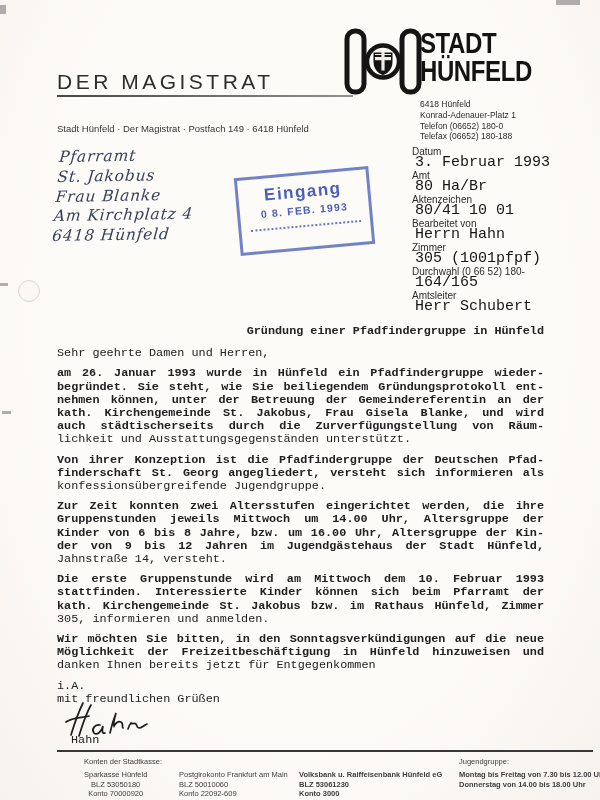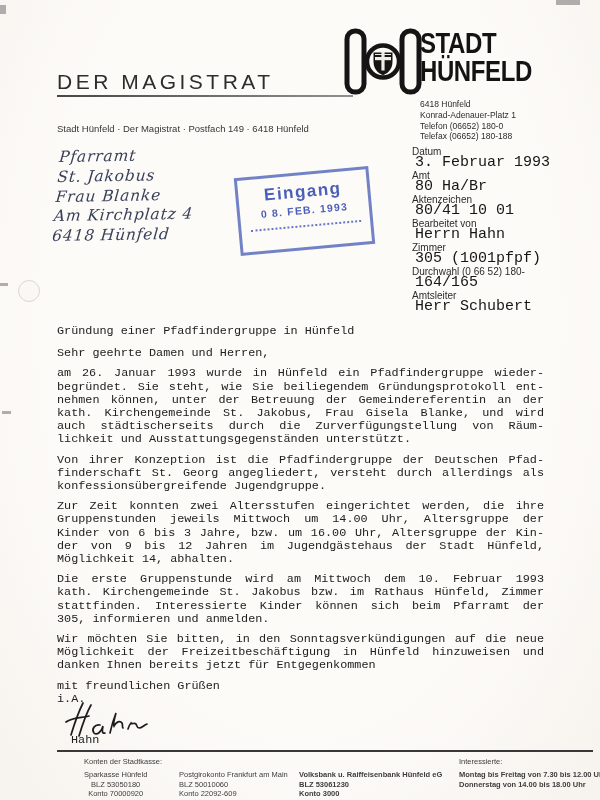--- a/index.html
+++ b/index.html
@@ -35,24 +35,24 @@
   
   .info{position:absolute; left:412px; top:148px; width:175px;}
   .info-item{margin-bottom:3.5px;}
   .info-label{font-size:10px; color:#2b2b2b; line-height:8.5px;}
   .info-value{font-family:"Liberation Mono", monospace; font-size:15px; color:#161616;
         line-height:12px; padding-left:3px; white-space:nowrap;}
   
   .body-text{position:absolute; left:57px; top:325px; width:487px;
         font-family:"Liberation Mono", monospace; font-size:11.8px; line-height:13.2px;
         color:#212121;}
-  .subject{font-weight:400; margin-bottom:9px;}
+  .subject{font-weight:700; margin-bottom:9px;text-align:right;}
   .para{margin-bottom:7px;}
   .tline{white-space:pre;}
-  .jfull{white-space:normal; text-align:justify; text-align-last:justify;}
+  .jfull{white-space:normal; text-align:justify; text-align-last:justify;font-weight:bold;}
   .signature-svg{position:absolute; left:60px; top:699px;}
   .signed-name{position:absolute; left:57px; top:733px; font-family:"Liberation Mono", monospace;
         font-size:11.8px; color:#212121;margin-left:14px;}
   
   .footer-rule{position:absolute; left:57px; top:750px; width:536px; height:2px; background:#383838;}
   .foot{position:absolute; font-size:7.5px; color:#3d3d3d; line-height:9.6px;padding-left:27px;}
   .foot-head{top:757px;}
   .bank{top:770px;}
   
   .punch-hole{position:absolute; left:18px; top:280px; width:20px; height:20px;
@@ -143,64 +143,64 @@
     <div class="para">
         <div class="tline jfull">am 26. Januar 1993 wurde in Hünfeld ein Pfadfindergruppe wieder-</div>
         <div class="tline jfull">begründet. Sie steht, wie Sie beiliegendem Gründungsprotokoll ent-</div>
         <div class="tline jfull">nehmen können, unter der Betreuung der Gemeindereferentin an der</div>
         <div class="tline jfull">kath. Kirchengemeinde St. Jakobus, Frau Gisela Blanke, und wird</div>
         <div class="tline jfull">auch städtischerseits durch die Zurverfügungstellung von Räum-</div>
         <div class="tline">lichkeit und Ausstattungsgegenständen unterstützt.</div>
       </div>
     <div class="para">
         <div class="tline jfull">Von ihrer Konzeption ist die Pfadfindergruppe der Deutschen Pfad-</div>
-        <div class="tline jfull">finderschaft St. Georg angegliedert, versteht durch allerdings als</div>
+        <div class="tline jfull">finderschaft St. Georg angegliedert, versteht sich informieren als</div>
         <div class="tline">konfessionsübergreifende Jugendgruppe.</div>
       </div>
     <div class="para">
         <div class="tline jfull">Zur Zeit konnten zwei Altersstufen eingerichtet werden, die ihre</div>
         <div class="tline jfull">Gruppenstunden jeweils Mittwoch um 14.00 Uhr, Altersgruppe der</div>
-        <div class="tline jfull">Kinder von 6 bis 3 Jahre, bzw. um 16.00 Uhr, Altersgruppe der Kin-</div>
+        <div class="tline jfull">Kinder von 6 bis 8 Jahre, bzw. um 16.00 Uhr, Altersgruppe der Kin-</div>
         <div class="tline jfull">der von 9 bis 12 Jahren im Jugendgästehaus der Stadt Hünfeld,</div>
-        <div class="tline">Möglichkeit 14, abhalten.</div>
+        <div class="tline">Jahnstraße 14, versteht.</div>
       </div>
     <div class="para">
         <div class="tline jfull">Die erste Gruppenstunde wird am Mittwoch dem 10. Februar 1993</div>
+        <div class="tline jfull">stattfinden. Interessierte Kinder können sich beim Pfarramt der</div>
         <div class="tline jfull">kath. Kirchengemeinde St. Jakobus bzw. im Rathaus Hünfeld, Zimmer</div>
-        <div class="tline jfull">stattfinden. Interessierte Kinder können sich beim Pfarramt der</div>
         <div class="tline">305, informieren und anmelden.</div>
       </div>
     <div class="para">
         <div class="tline jfull">Wir möchten Sie bitten, in den Sonntagsverkündigungen auf die neue</div>
         <div class="tline jfull">Möglichkeit der Freizeitbeschäftigung in Hünfeld hinzuweisen und</div>
         <div class="tline">danken Ihnen bereits jetzt für Entgegenkommen</div>
       </div>
     <div class="para">
+        <div class="tline">i.A.</div>
         <div class="tline">mit freundlichen Grüßen</div>
-        <div class="tline">i.A.</div>
       </div>
   </div>
 
   <div class="signature-svg">
     <svg width="100" height="42" viewBox="0 0 100 42">
       <g fill="none" stroke="#1c1c1c" stroke-width="1.7" stroke-linecap="round">
         <path d="M11 36 C14 26 19 12 23 4"></path>
         <path d="M19 37 C22 27 27 13 31 6"></path>
         <path d="M6 23 C13 18 22 19 29 17"></path>
         <path d="M40 26 c-5 -1 -9 4 -6 8 c3 3 8 -2 9 -7 c-1 5 -1 8 2 7"></path>
         <path d="M50 34 c2 -9 4 -15 6 -20 c-2 7 -3 11 -2 13 c2 -4 6 -6 8 -3 c1 2 0 4 1 5"></path>
         <path d="M68 30 c1 -3 2 -5 3 -6 c1 2 3 -1 5 1 c1 2 1 4 3 4 c3 0 5 -3 8 -4"></path>
       </g>
     </svg>
   </div>
   <div class="signed-name">Hahn</div>
 
   <div class="footer-rule"></div>
   <div class="foot foot-head" style="left:57px;">Konten der Stadtkasse:</div>
-  <div class="foot foot-head" style="left:432px;">Interessierte:</div>
+  <div class="foot foot-head" style="left:432px;">Jugendgruppe:</div>
 
   <div class="foot bank" style="left:57px;text-align:center;">
     <div>Sparkasse Hünfeld</div>
     <div>BLZ 53050180</div>
     <div>Konto 70000920</div>
   </div>
   <div class="foot bank" style="left:152px;">
     <div>Postgirokonto Frankfurt am Main</div>
     <div>BLZ 50010060</div>
     <div>Konto 22092-609</div>

